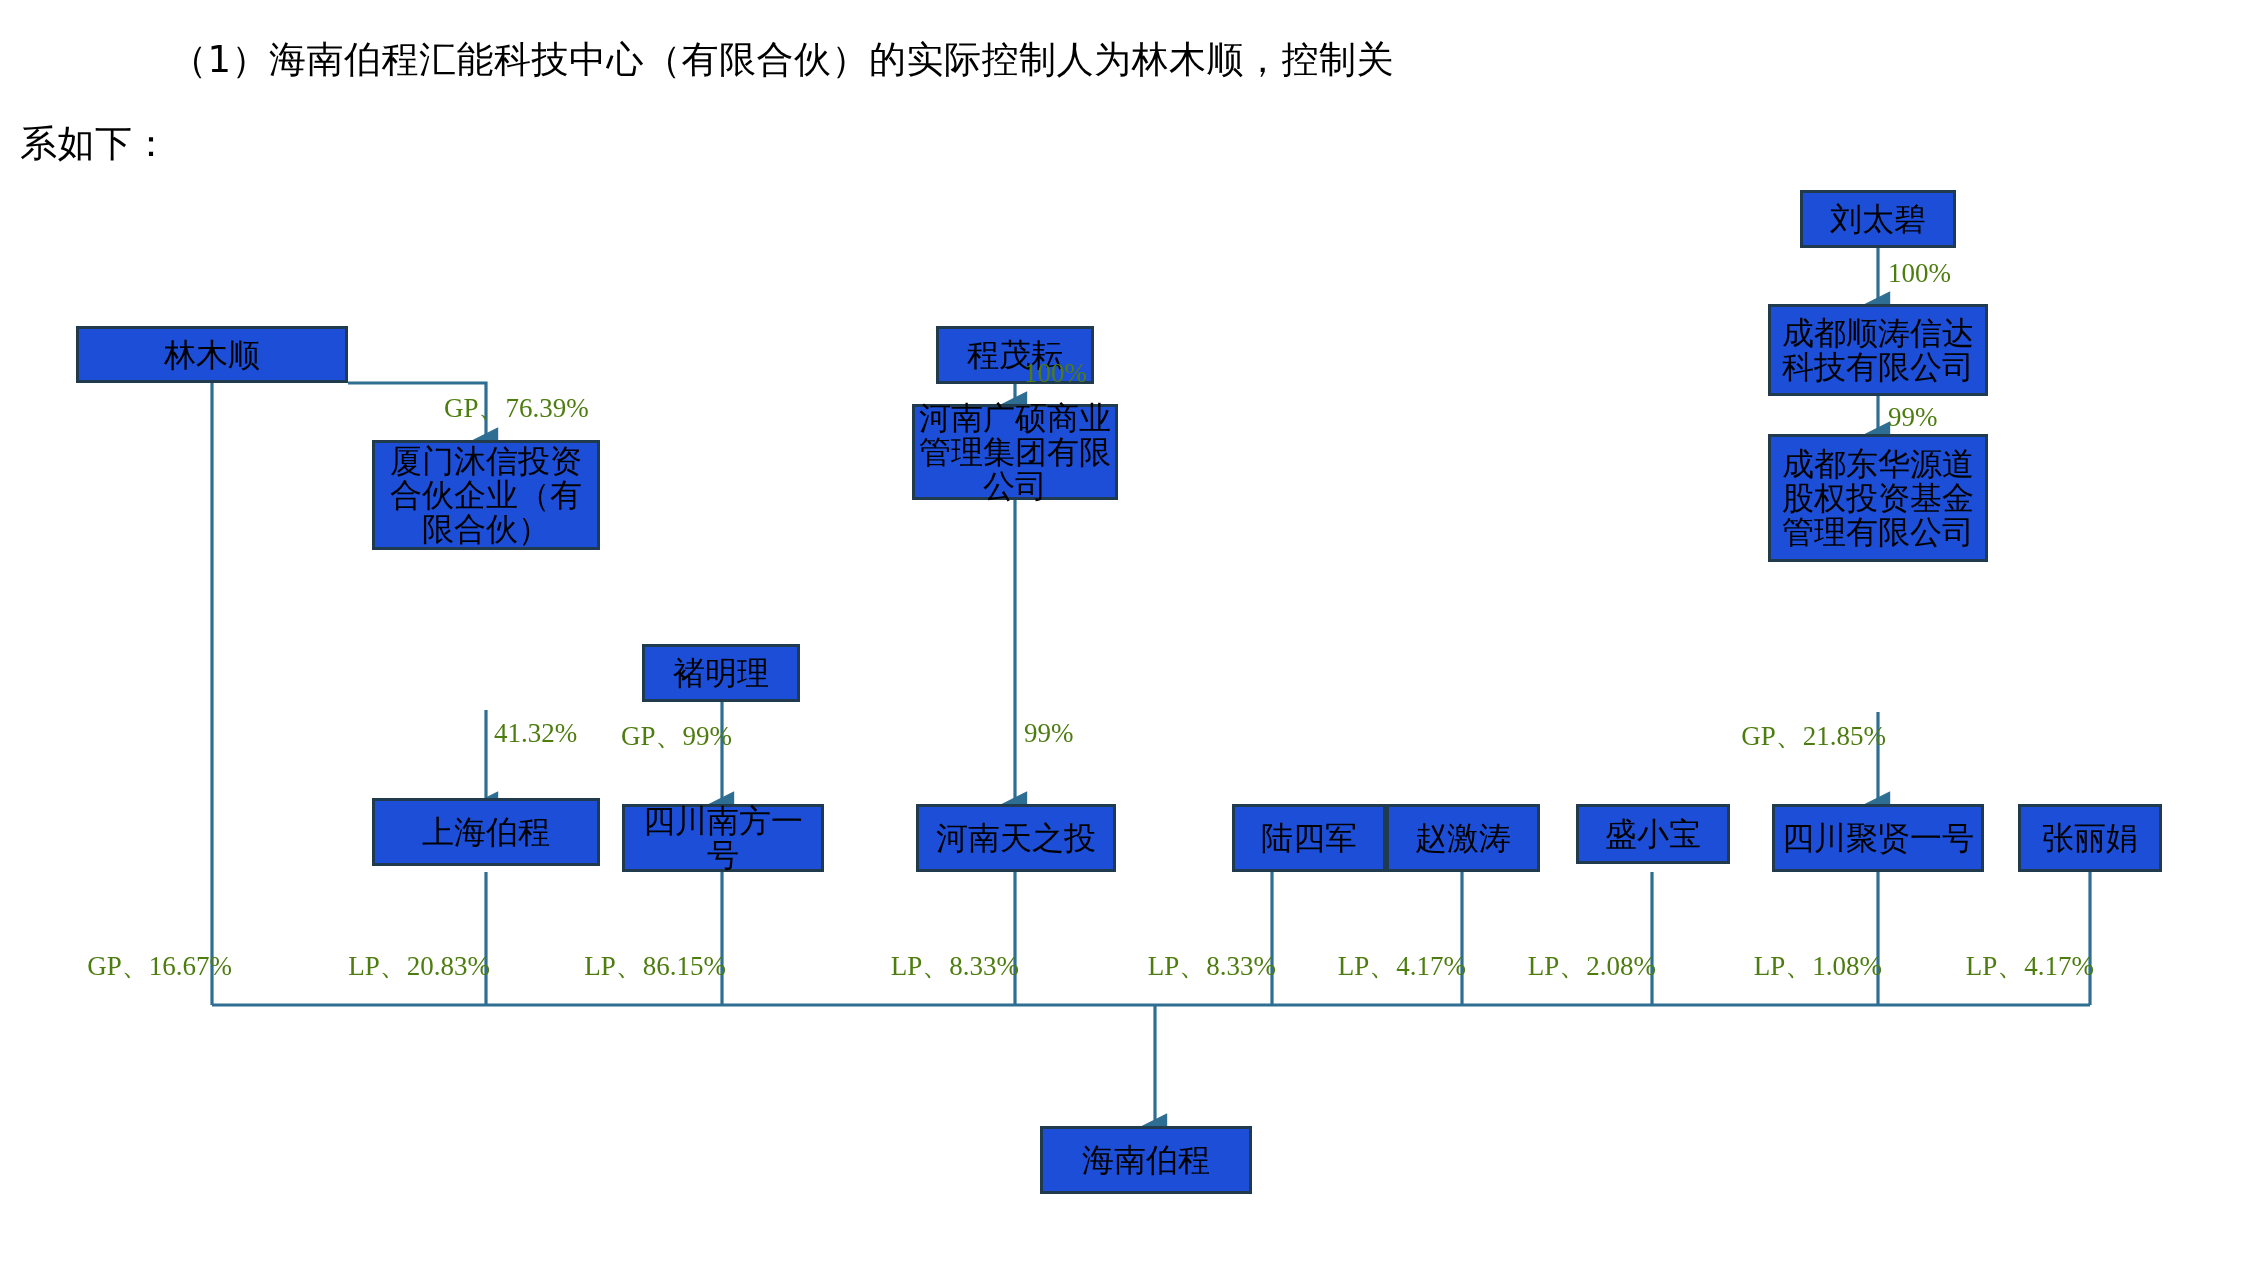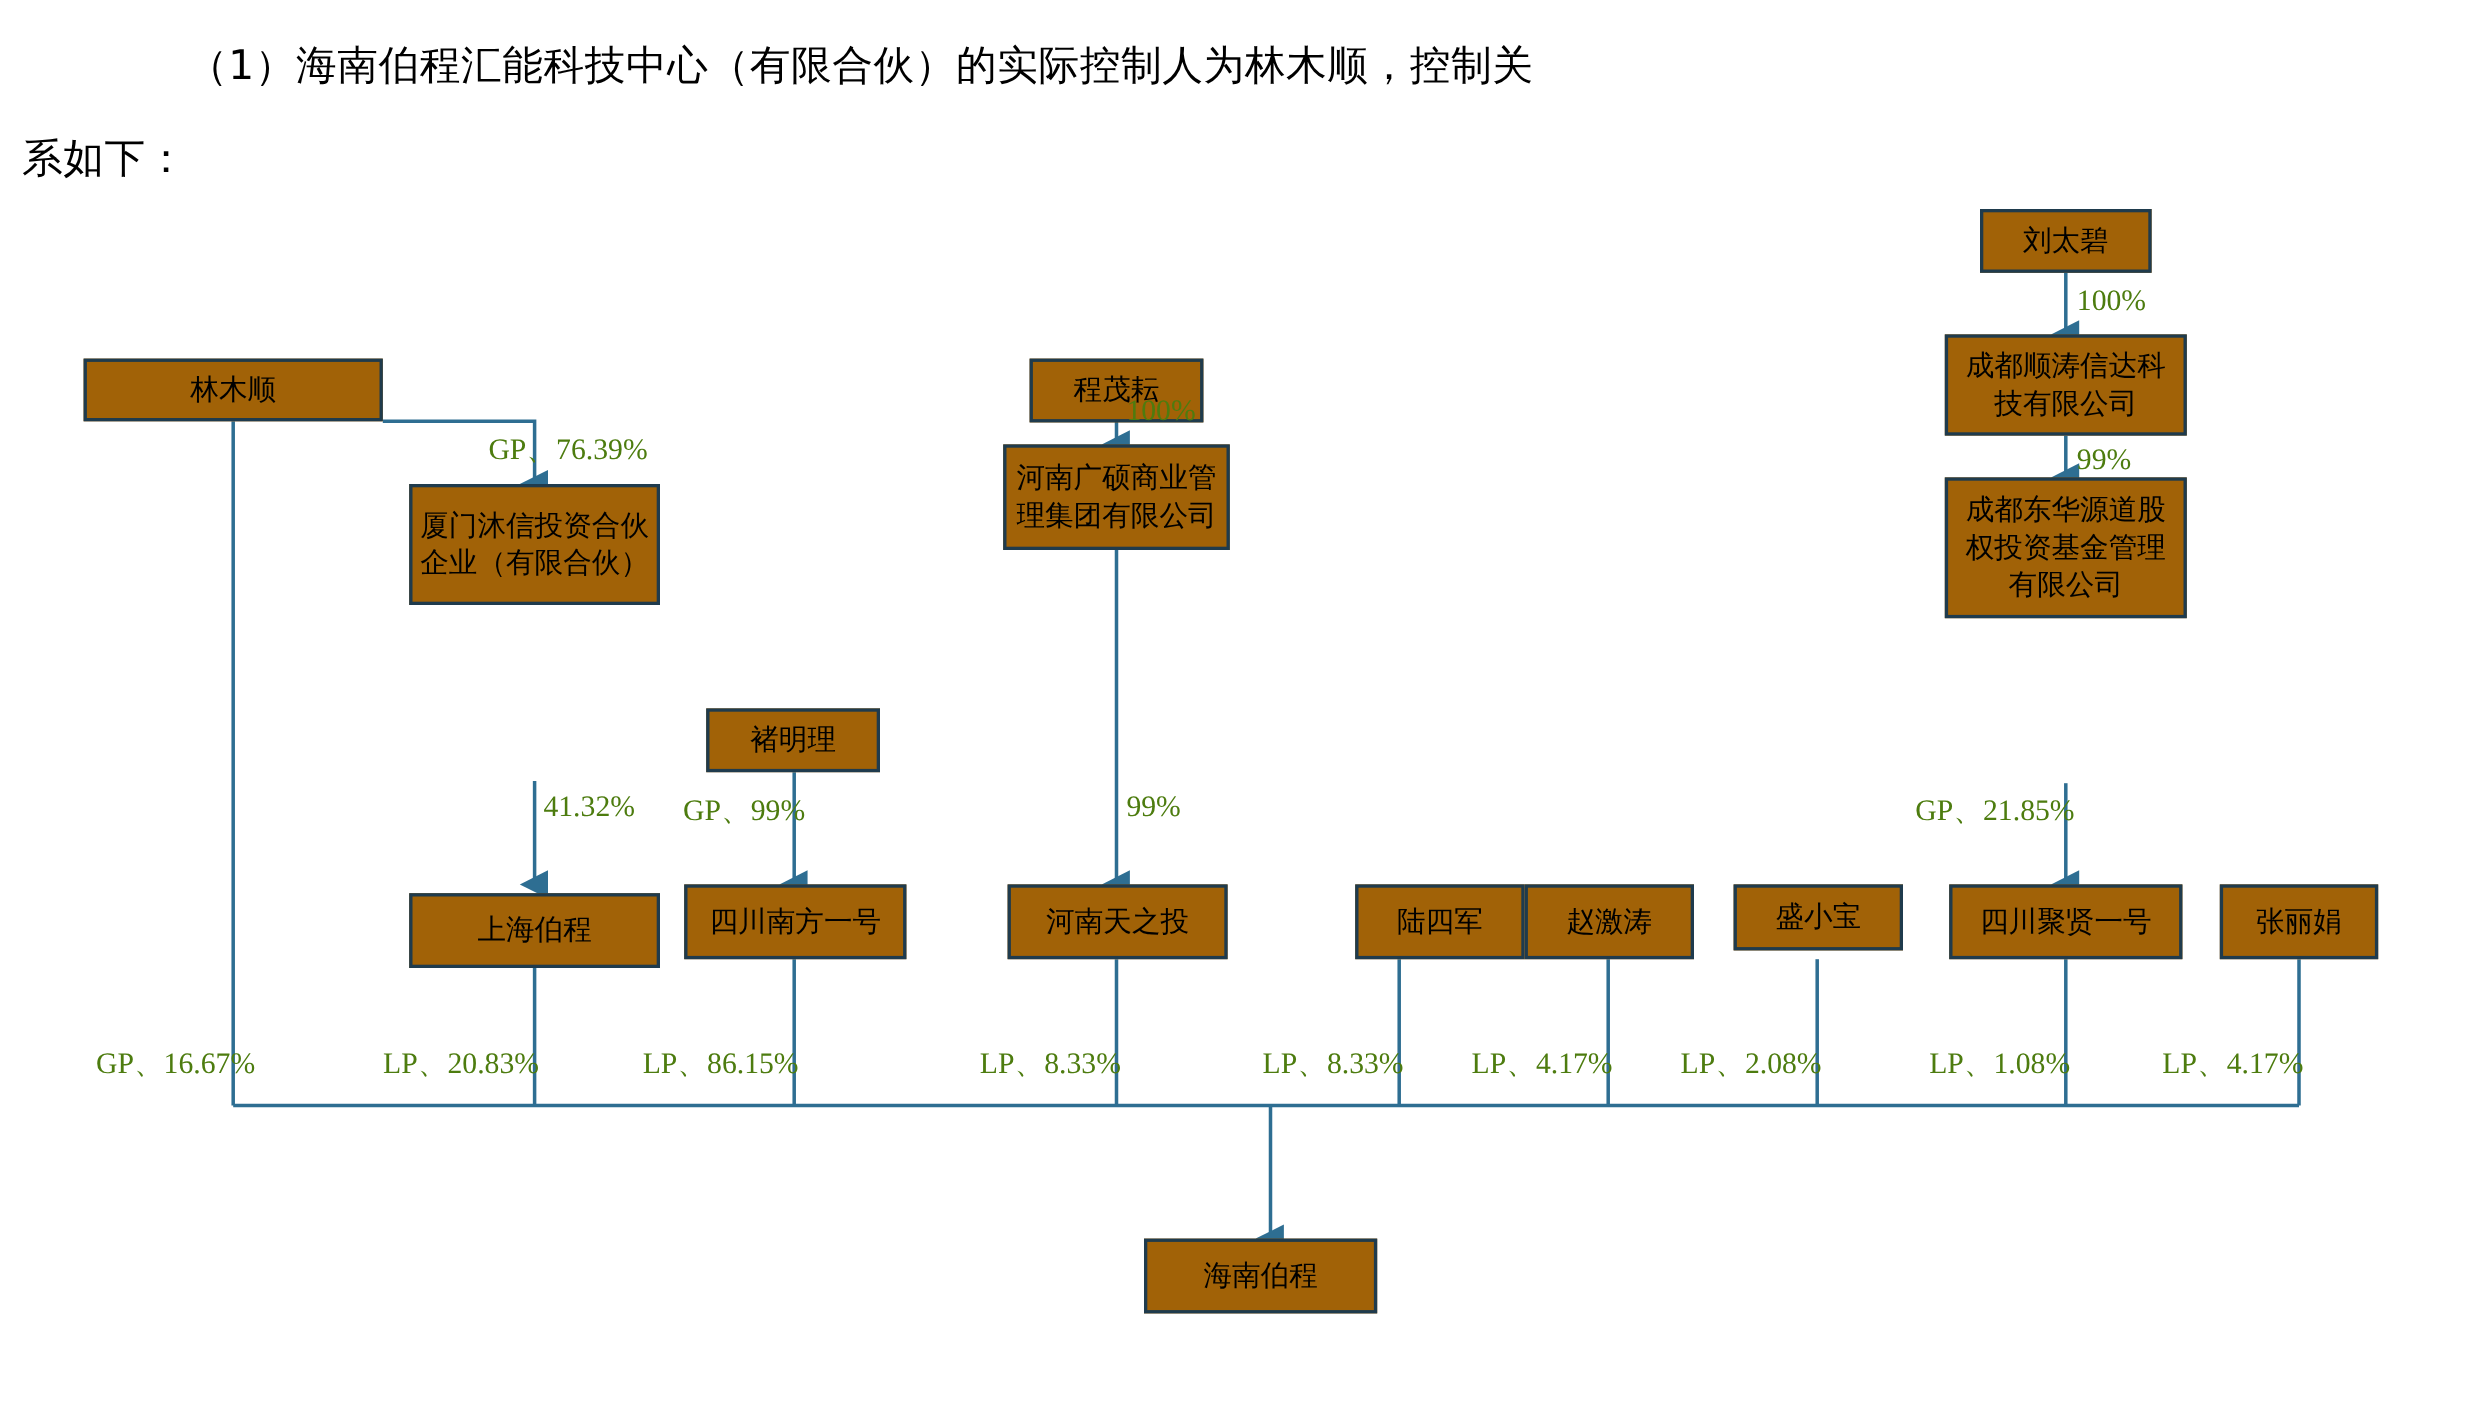--- a/index.html
+++ b/index.html
@@ -43,27 +43,27 @@
     position: absolute;
     left: 0;
     top: 0;
     width: 2244px;
     height: 1104px;
   }
   .node {
     position: absolute;
     box-sizing: border-box;
     border: 3px solid #1f3b4d;
-    background: #a16207;
+    background: #1d4ed8;
     display: flex;
     align-items: center;
     justify-content: center;
     text-align: center;
     font-family: "DejaVu Sans", "Liberation Sans", sans-serif;
-    font-size: 26px;
+    font-size: 32px;
     line-height: 34px;
     color: #000000;
     z-index: 3;
   }
   .node span { display: block; padding: 0 4px; }
   .edge-label {
     position: absolute;
     font-family: "Liberation Serif", "DejaVu Serif", serif;
     font-size: 27px;
     color: #4d7c0f;
@@ -149,21 +149,21 @@
   </div>
 
   <div class="node" style="left:1768px; top:126px; width:220px; height:92px;">
     <span>成都顺涛信达科技有限公司</span>
   </div>
 
   <div class="node" style="left:1768px; top:256px; width:220px; height:128px;">
     <span>成都东华源道股权投资基金管理有限公司</span>
   </div>
 
-  <div class="node" style="left:372px; top:634px; width:228px; height:68px;">
+  <div class="node" style="left:372px; top:620px; width:228px; height:68px;">
     <span>上海伯程</span>
   </div>
 
   <div class="node" style="left:622px; top:626px; width:202px; height:68px;">
     <span>四川南方一号</span>
   </div>
 
   <div class="node" style="left:916px; top:626px; width:200px; height:68px;">
     <span>河南天之投</span>
   </div>

